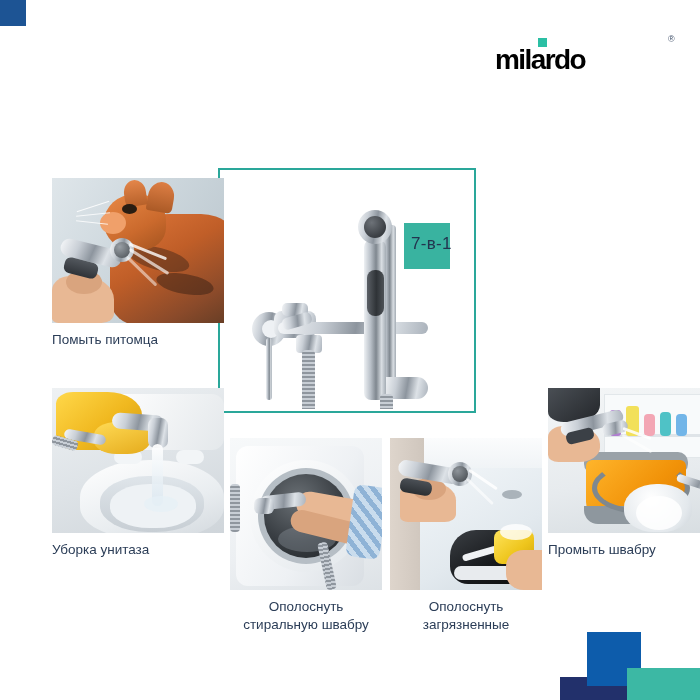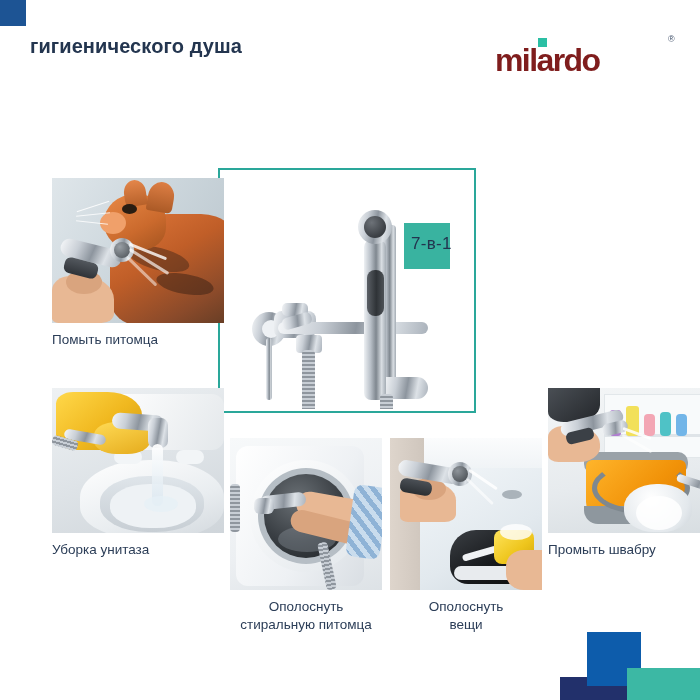--- a/index.html
+++ b/index.html
@@ -58,23 +58,23 @@
   .title .line { display: block; }
 
   .logo {
     position: absolute;
     left: 495px; top: 30px;
     width: 180px;
     height: 60px;
   }
   .logo-word {
     position: relative;
-    font-size: 32px;
+    font-size: 28px;
     font-weight: bold;
-    color: #7f1d1d;
+    color: #000000;
     letter-spacing: -1.6px;
     line-height: 60px;
     display: inline-block;
   }
   .logo-dot {
     position: absolute;
     left: 43px; top: 8px;
     width: 9px; height: 9px;
     background: #2bbfa4;
   }
@@ -163,21 +163,20 @@
 <body>
 
 <div class="page">
 
   <div class="corner-tl"></div>
   <div class="corner-navy"></div>
   <div class="corner-blue"></div>
   <div class="corner-teal"></div>
 
   <div class="title">
-    <span class="line">гигиенического душа</span>
   </div>
 
   <div class="logo">
     <span class="logo-word">milardo</span>
     <span class="logo-dot"></span>
     <span class="logo-reg">®</span>
   </div>
 
   <div class="feature">
     <div class="feature-img">
@@ -336,21 +335,21 @@
       <div class="ph" style="left:120px;top:48px;width:34px;height:72px;border-radius:8px;background:repeating-linear-gradient(45deg,#8fb3d6 0 5px,#c9dced 5px 10px);transform:rotate(8deg);"></div>
 
       <div class="ph chrome" style="left:30px;top:56px;width:46px;height:14px;border-radius:7px;transform:rotate(-6deg);"></div>
       <div class="ph chrome" style="left:24px;top:60px;width:20px;height:16px;border-radius:6px;"></div>
 
       <div class="ph hose" style="left:92px;top:104px;width:10px;height:48px;transform:rotate(-12deg);"></div>
       <div class="ph hose" style="left:0px;top:46px;width:10px;height:48px;"></div>
     </div>
     <div class="caption center">
       <div>Ополоснуть</div>
-      <div>стиральную питомца</div>
+      <div>стиральную швабру</div>
     </div>
   </div>
 
   <div class="card card-clothes">
     <div class="photo">
 
       <div class="ph" style="inset:0;width:100%;height:100%;background:linear-gradient(170deg,#ffffff,#f0f3f6 55%,#dde3e8);"></div>
       <div class="ph" style="left:0px;top:0px;width:100%;height:36px;background:linear-gradient(#fbfcfd,#eef2f5);"></div>
       <div class="ph" style="left:0px;top:0px;width:34px;height:100%;background:linear-gradient(to right,#ded5cc,#cfc6bd);"></div>
       <div class="ph" style="left:30px;top:30px;width:122px;height:122px;border-radius:16px 0 0 0;background:linear-gradient(150deg,#f2f6f9,#e2e9ee 60%,#d0d9e0);"></div>
@@ -372,17 +371,17 @@
       <div class="ph chrome" style="left:8px;top:26px;width:62px;height:16px;border-radius:8px;transform:rotate(10deg);"></div>
       <div class="ph" style="left:10px;top:42px;width:32px;height:14px;border-radius:6px;background:linear-gradient(#4b5056,#2b2f33);transform:rotate(10deg);"></div>
       <div class="ph chrome" style="left:58px;top:24px;width:24px;height:24px;border-radius:50%;"></div>
       <div class="ph" style="left:62px;top:28px;width:16px;height:16px;border-radius:50%;background:radial-gradient(circle at 35% 30%,#8e949a,#40454a);"></div>
 
       <div class="ph" style="left:76px;top:40px;width:34px;height:3px;background:rgba(255,255,255,.85);transform:rotate(34deg);border-radius:2px;"></div>
       <div class="ph" style="left:72px;top:52px;width:36px;height:3px;background:rgba(255,255,255,.6);transform:rotate(44deg);border-radius:2px;"></div>
     </div>
     <div class="caption center">
       <div>Ополоснуть</div>
-      <div>вещи</div>
+      <div>загрязненные</div>
     </div>
   </div>
 
 </div>
 
 </body></html>

